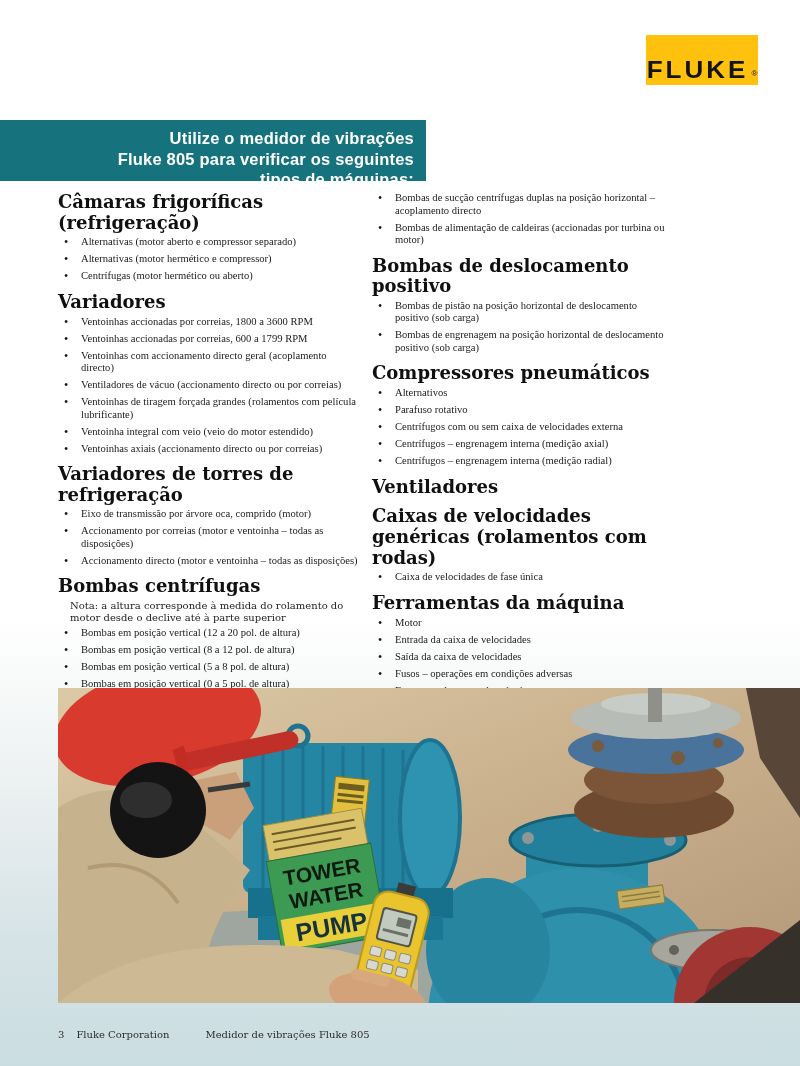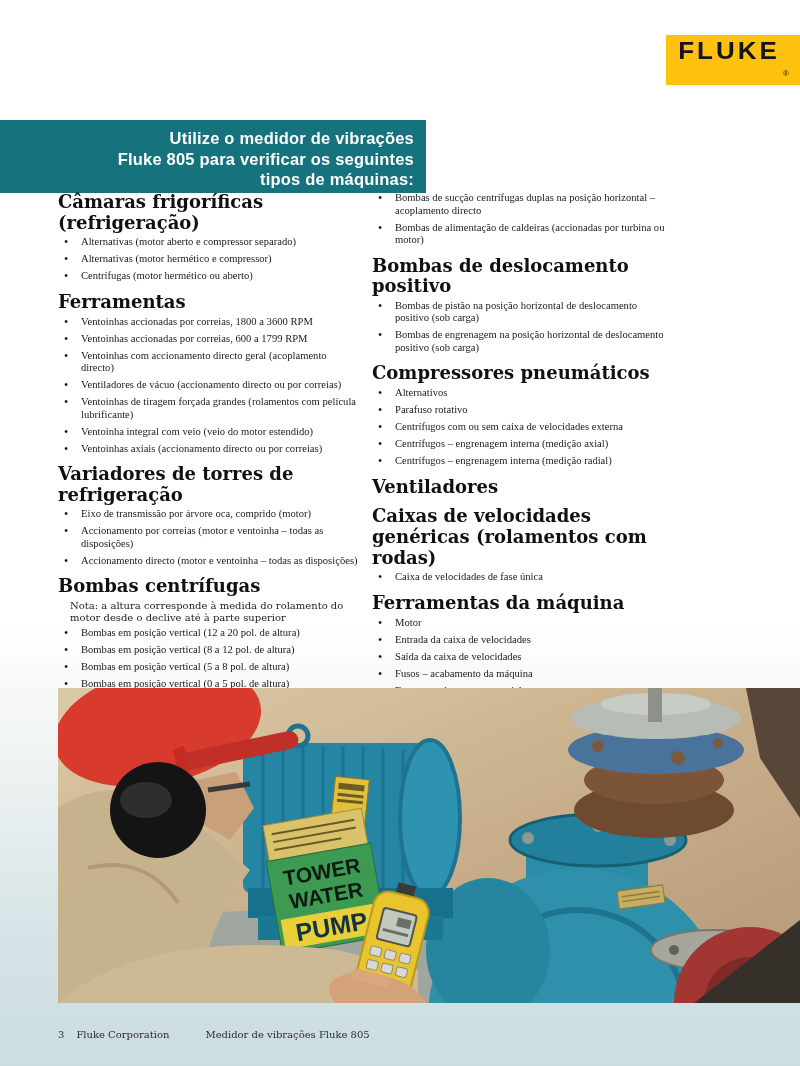--- a/index.html
+++ b/index.html
@@ -6,36 +6,36 @@
   .page{
     position:relative;
     width:800px;height:1066px;
     overflow:hidden;
     background:linear-gradient(180deg,#ffffff 0%,#ffffff 58%,#eef2f2 72%,#d6e3e6 88%,#cadde1 100%);
     font-family:"DejaVu Serif",serif;
     color:#1a1a1a;
   }
   
   .logo{
-    position:absolute;left:646px;top:35px;width:135px;height:50px;
+    position:absolute;left:646px;top:35px;width:112px;height:50px;
     background:#fec20e;
-    display:flex;align-items:flex-start;justify-content:center;margin-left:20px;
+    display:flex;align-items:flex-end;justify-content:center;
   }
   .logo-text{
     font-family:"Liberation Sans",sans-serif;
     font-weight:bold;font-size:26px;letter-spacing:3px;color:#141414;
     transform:scaleY(0.95);
   }
   .logo-reg{
     font-family:"Liberation Sans",sans-serif;
     font-size:8px;color:#141414;align-self:flex-end;margin:0 0 7px 3px;
   }
   
   .header-band{
-    position:absolute;left:0;top:120px;width:426px;height:73px;
+    position:absolute;left:0;top:120px;width:426px;height:61px;
     background:#16737e;box-sizing:border-box;
     padding:8px 12px 0 0;text-align:right;
     font-family:"Liberation Sans",sans-serif;font-weight:bold;
     font-size:16.5px;line-height:1.25;letter-spacing:0.2px;color:#ffffff;
   }
   
   .content{
     position:absolute;left:58px;top:192px;width:614px;
     display:flex;gap:14px;
   }
@@ -89,21 +89,21 @@
     <div class="col" id="col-left">
         <div class="section">
           <h3 class="sec-heading">Câmaras frigoríficas (refrigeração)</h3>
           <ul class="bullets">
             <li>Alternativas (motor aberto e compressor separado)</li>
             <li>Alternativas (motor hermético e compressor)</li>
             <li>Centrífugas (motor hermético ou aberto)</li>
           </ul>
         </div>
         <div class="section">
-          <h3 class="sec-heading">Ferramentas</h3>
+          <h3 class="sec-heading">Variadores</h3>
           <ul class="bullets">
             <li>Ventoinhas accionadas por correias, 1800 a 3600 RPM</li>
             <li>Ventoinhas accionadas por correias, 600 a 1799 RPM</li>
             <li>Ventoinhas com accionamento directo geral (acoplamento directo)</li>
             <li>Ventiladores de vácuo (accionamento directo ou por correias)</li>
             <li>Ventoinhas de tiragem forçada grandes (rolamentos com película lubrificante)</li>
             <li>Ventoinha integral com veio (veio do motor estendido)</li>
             <li>Ventoinhas axiais (accionamento directo ou por correias)</li>
           </ul>
         </div>
@@ -159,20 +159,21 @@
           <ul class="bullets">
             <li>Caixa de velocidades de fase única</li>
           </ul>
         </div>
         <div class="section">
           <h3 class="sec-heading">Ferramentas da máquina</h3>
           <ul class="bullets">
             <li>Motor</li>
             <li>Entrada da caixa de velocidades</li>
             <li>Saída da caixa de velocidades</li>
+            <li>Fusos – operações em condições adversas</li>
             <li>Fusos – acabamento da máquina</li>
             <li>Fusos – acabamento essencial</li>
           </ul>
         </div>
       </div>
   </div>
 
   <div class="photo">
     <svg viewBox="0 0 742 315" preserveAspectRatio="none">
       <defs>

